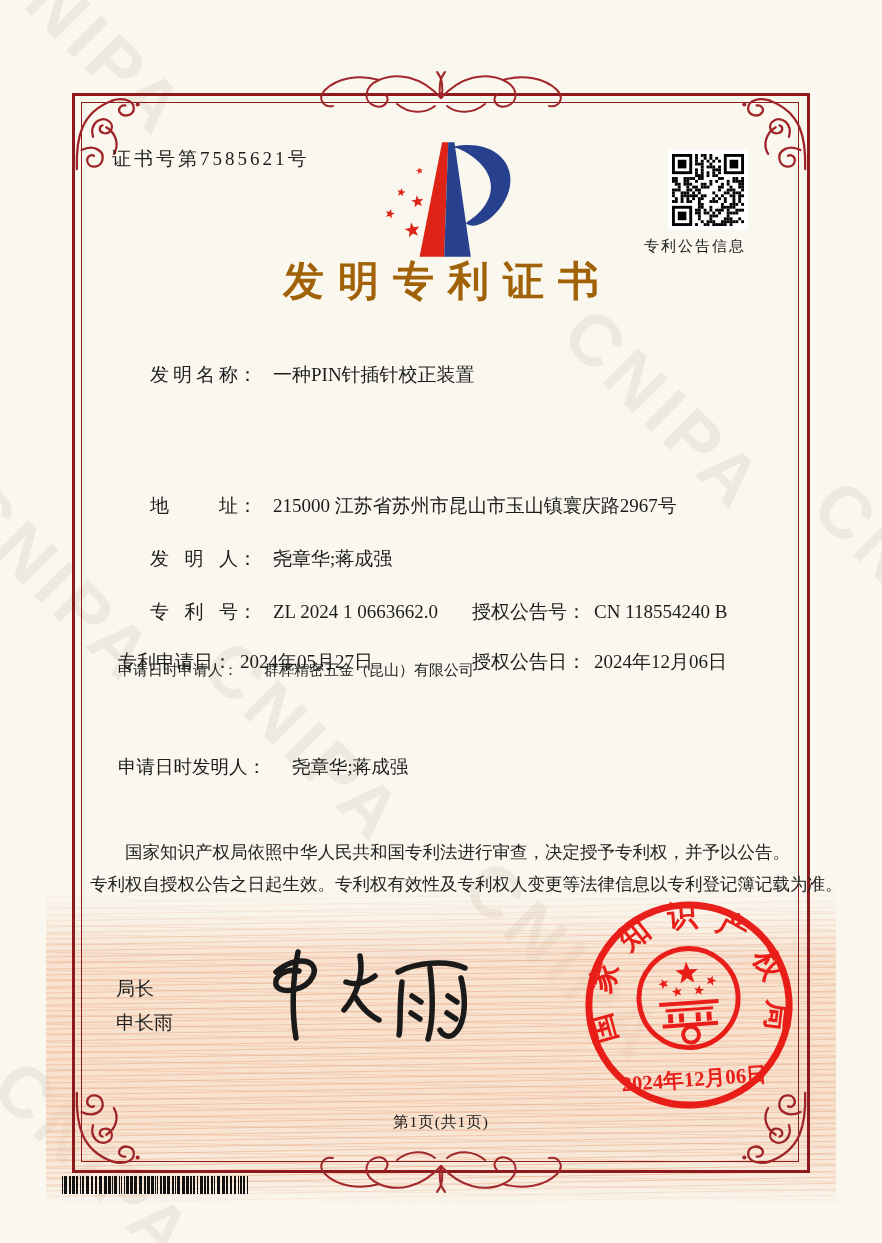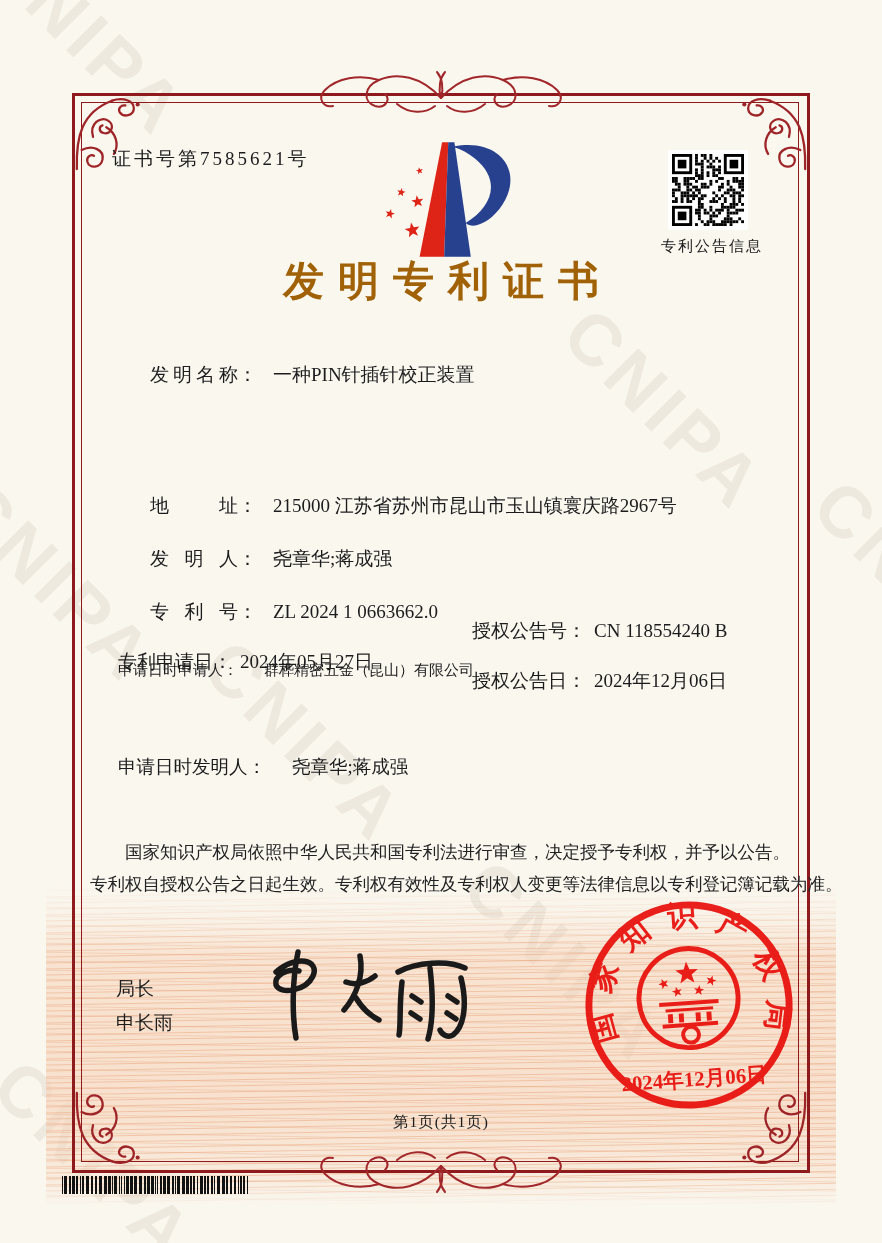--- a/index.html
+++ b/index.html
@@ -29,29 +29,29 @@
   .frame-outer{position:absolute;left:72px;top:93px;width:732px;height:1074px;
     border:3.5px solid #8e1a1d;z-index:2;}
   .frame-inner{position:absolute;left:81px;top:102px;width:716px;height:1058px;
     border:1.5px solid #8e1a1d;z-index:2;}
   .orn{position:absolute;z-index:3;}
   
   .cert-no{position:absolute;left:112px;top:146px;font-size:19px;letter-spacing:3px;z-index:4;}
   .logo{position:absolute;left:376px;top:136px;z-index:4;}
   .qr-box{position:absolute;left:668px;top:150px;width:80px;height:80px;background:#fff;z-index:4;}
   .qr-box svg{position:absolute;left:4px;top:4px;}
-  .qr-caption{position:absolute;left:644px;top:237px;width:136px;text-align:center;
+  .qr-caption{position:absolute;left:644px;top:237px;width:136px;text-align:left;
     font-size:15px;letter-spacing:2px;z-index:4;}
   .title{position:absolute;left:76px;top:254px;width:730px;text-align:center;
     font-size:41px;font-weight:bold;letter-spacing:14px;text-indent:14px;color:#a16207;z-index:4;}
   .row{position:absolute;left:118px;font-size:19px;white-space:nowrap;z-index:4;}
   .flabel{display:inline-block;width:88px;text-align:justify;text-align-last:justify;vertical-align:top;margin-left:32px;}
   .val{padding-left:16px;text-align:right;}
   .val-wide{padding-left:26px;}
-  .col-r{position:absolute;left:354px;top:0;white-space:nowrap;margin-top:19px;}
+  .col-r{position:absolute;left:354px;top:0;white-space:nowrap;}
   .statement{position:absolute;left:90px;top:836px;width:704px;font-size:17.5px;
     line-height:32px;z-index:4;color:#222;}
   .statement .l1{display:block;text-indent:2em;white-space:nowrap;}
   .statement .l2{display:block;white-space:nowrap;}
   .sig-title{position:absolute;left:116px;top:976px;font-size:19px;z-index:4;
     font-family:"Liberation Sans","DejaVu Sans",sans-serif;}
   .sig-name{position:absolute;left:116px;top:1010px;font-size:19px;z-index:4;
     font-family:Liberation Mono, monospace;}
   .signature{position:absolute;left:252px;top:938px;z-index:4;}
   .seal{position:absolute;left:580px;top:896px;z-index:5;transform:rotate(-4deg);opacity:.93;}

